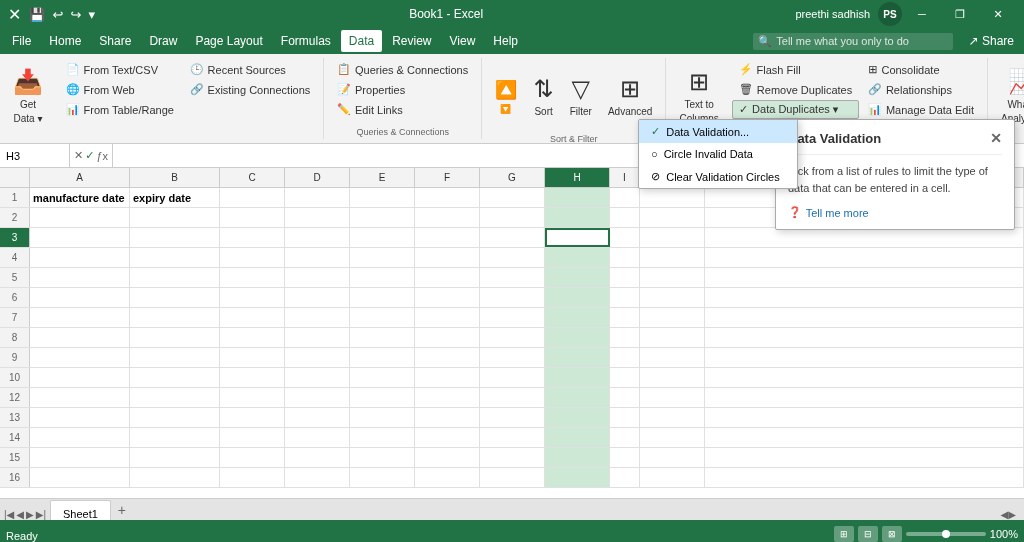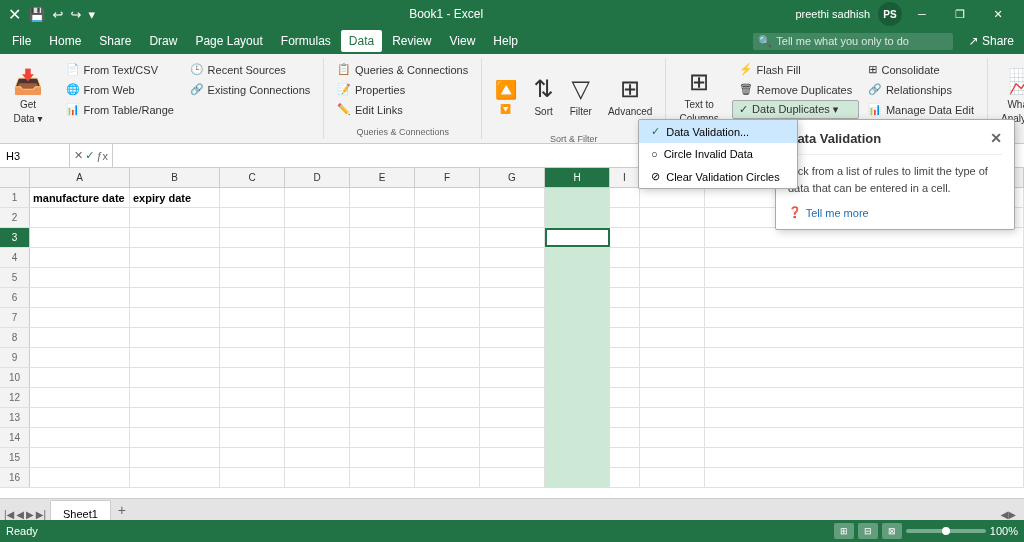--- a/index.html
+++ b/index.html
@@ -291,21 +291,21 @@
       pointer-events: none;
       z-index: 1;
       white-space: nowrap;
     }
 
     
     .status-bar {
       height: 22px;
       background: #217346;
       display: flex;
-      align-items: center;
+      align-items: flex-end;
       padding: 0 6px;
       color: white;
       font-size: 11px;
       gap: 8px;
     }
     .status-right {
       margin-left: auto;
       display: flex;
       align-items: center;
       gap: 4px;

